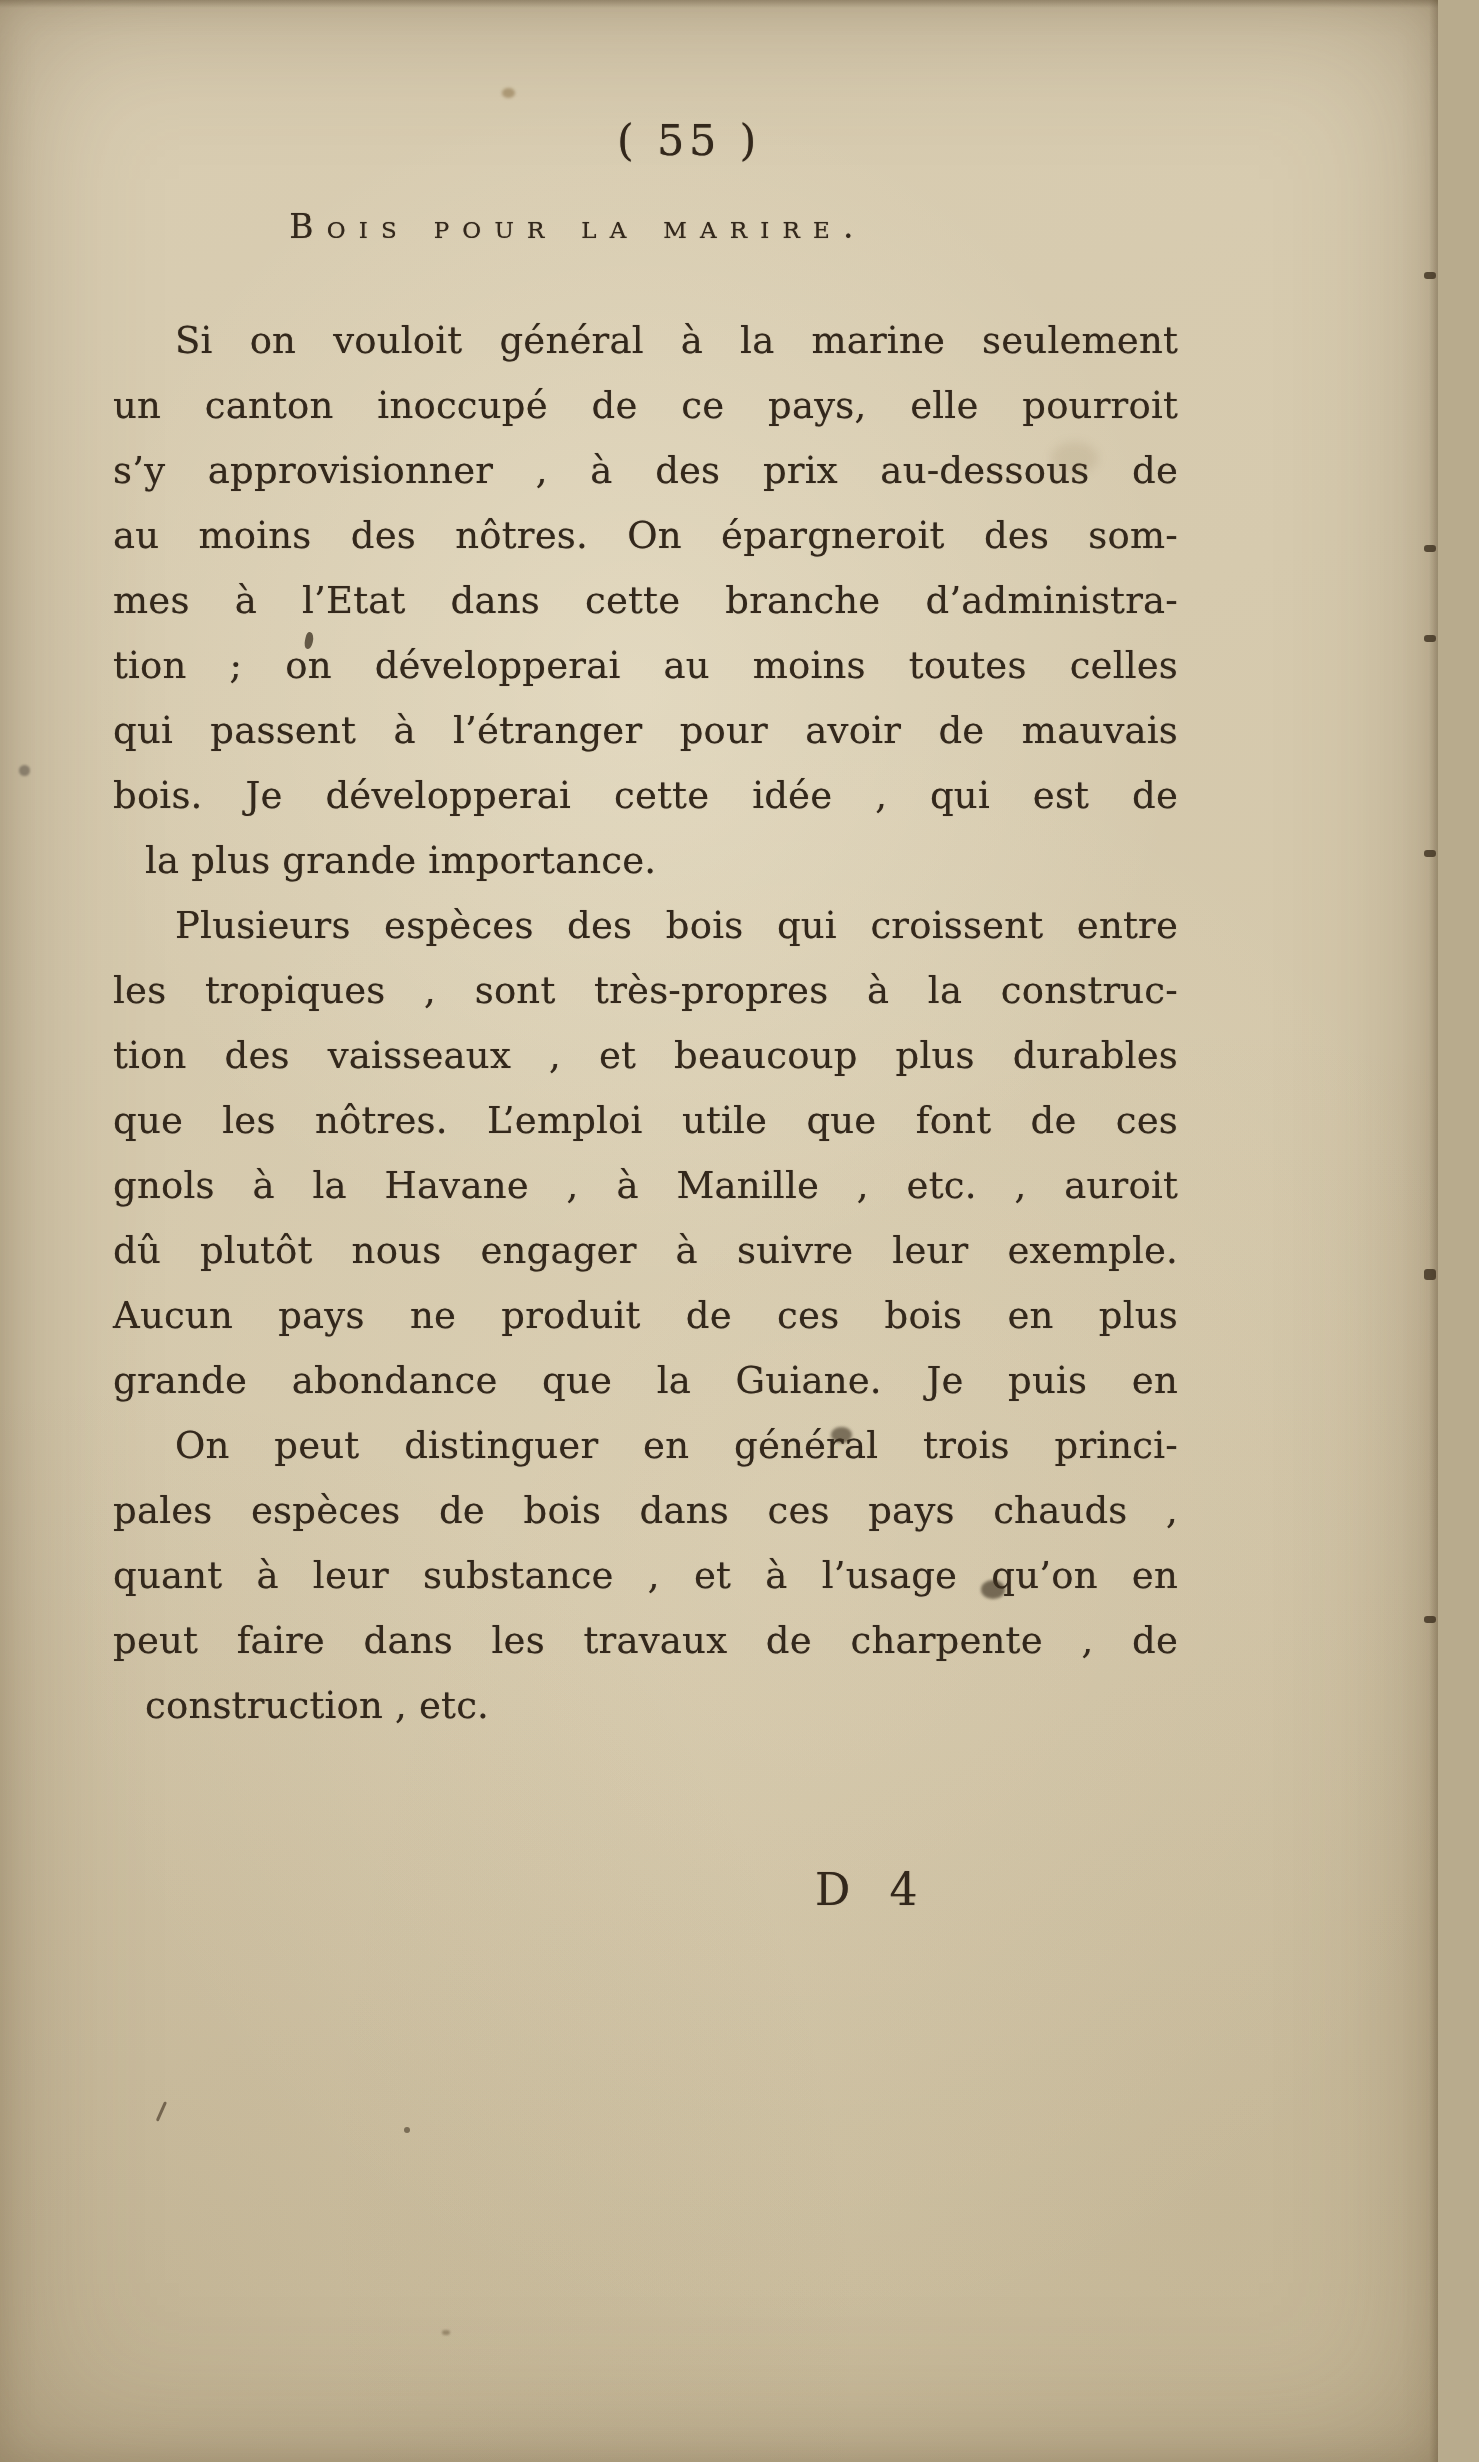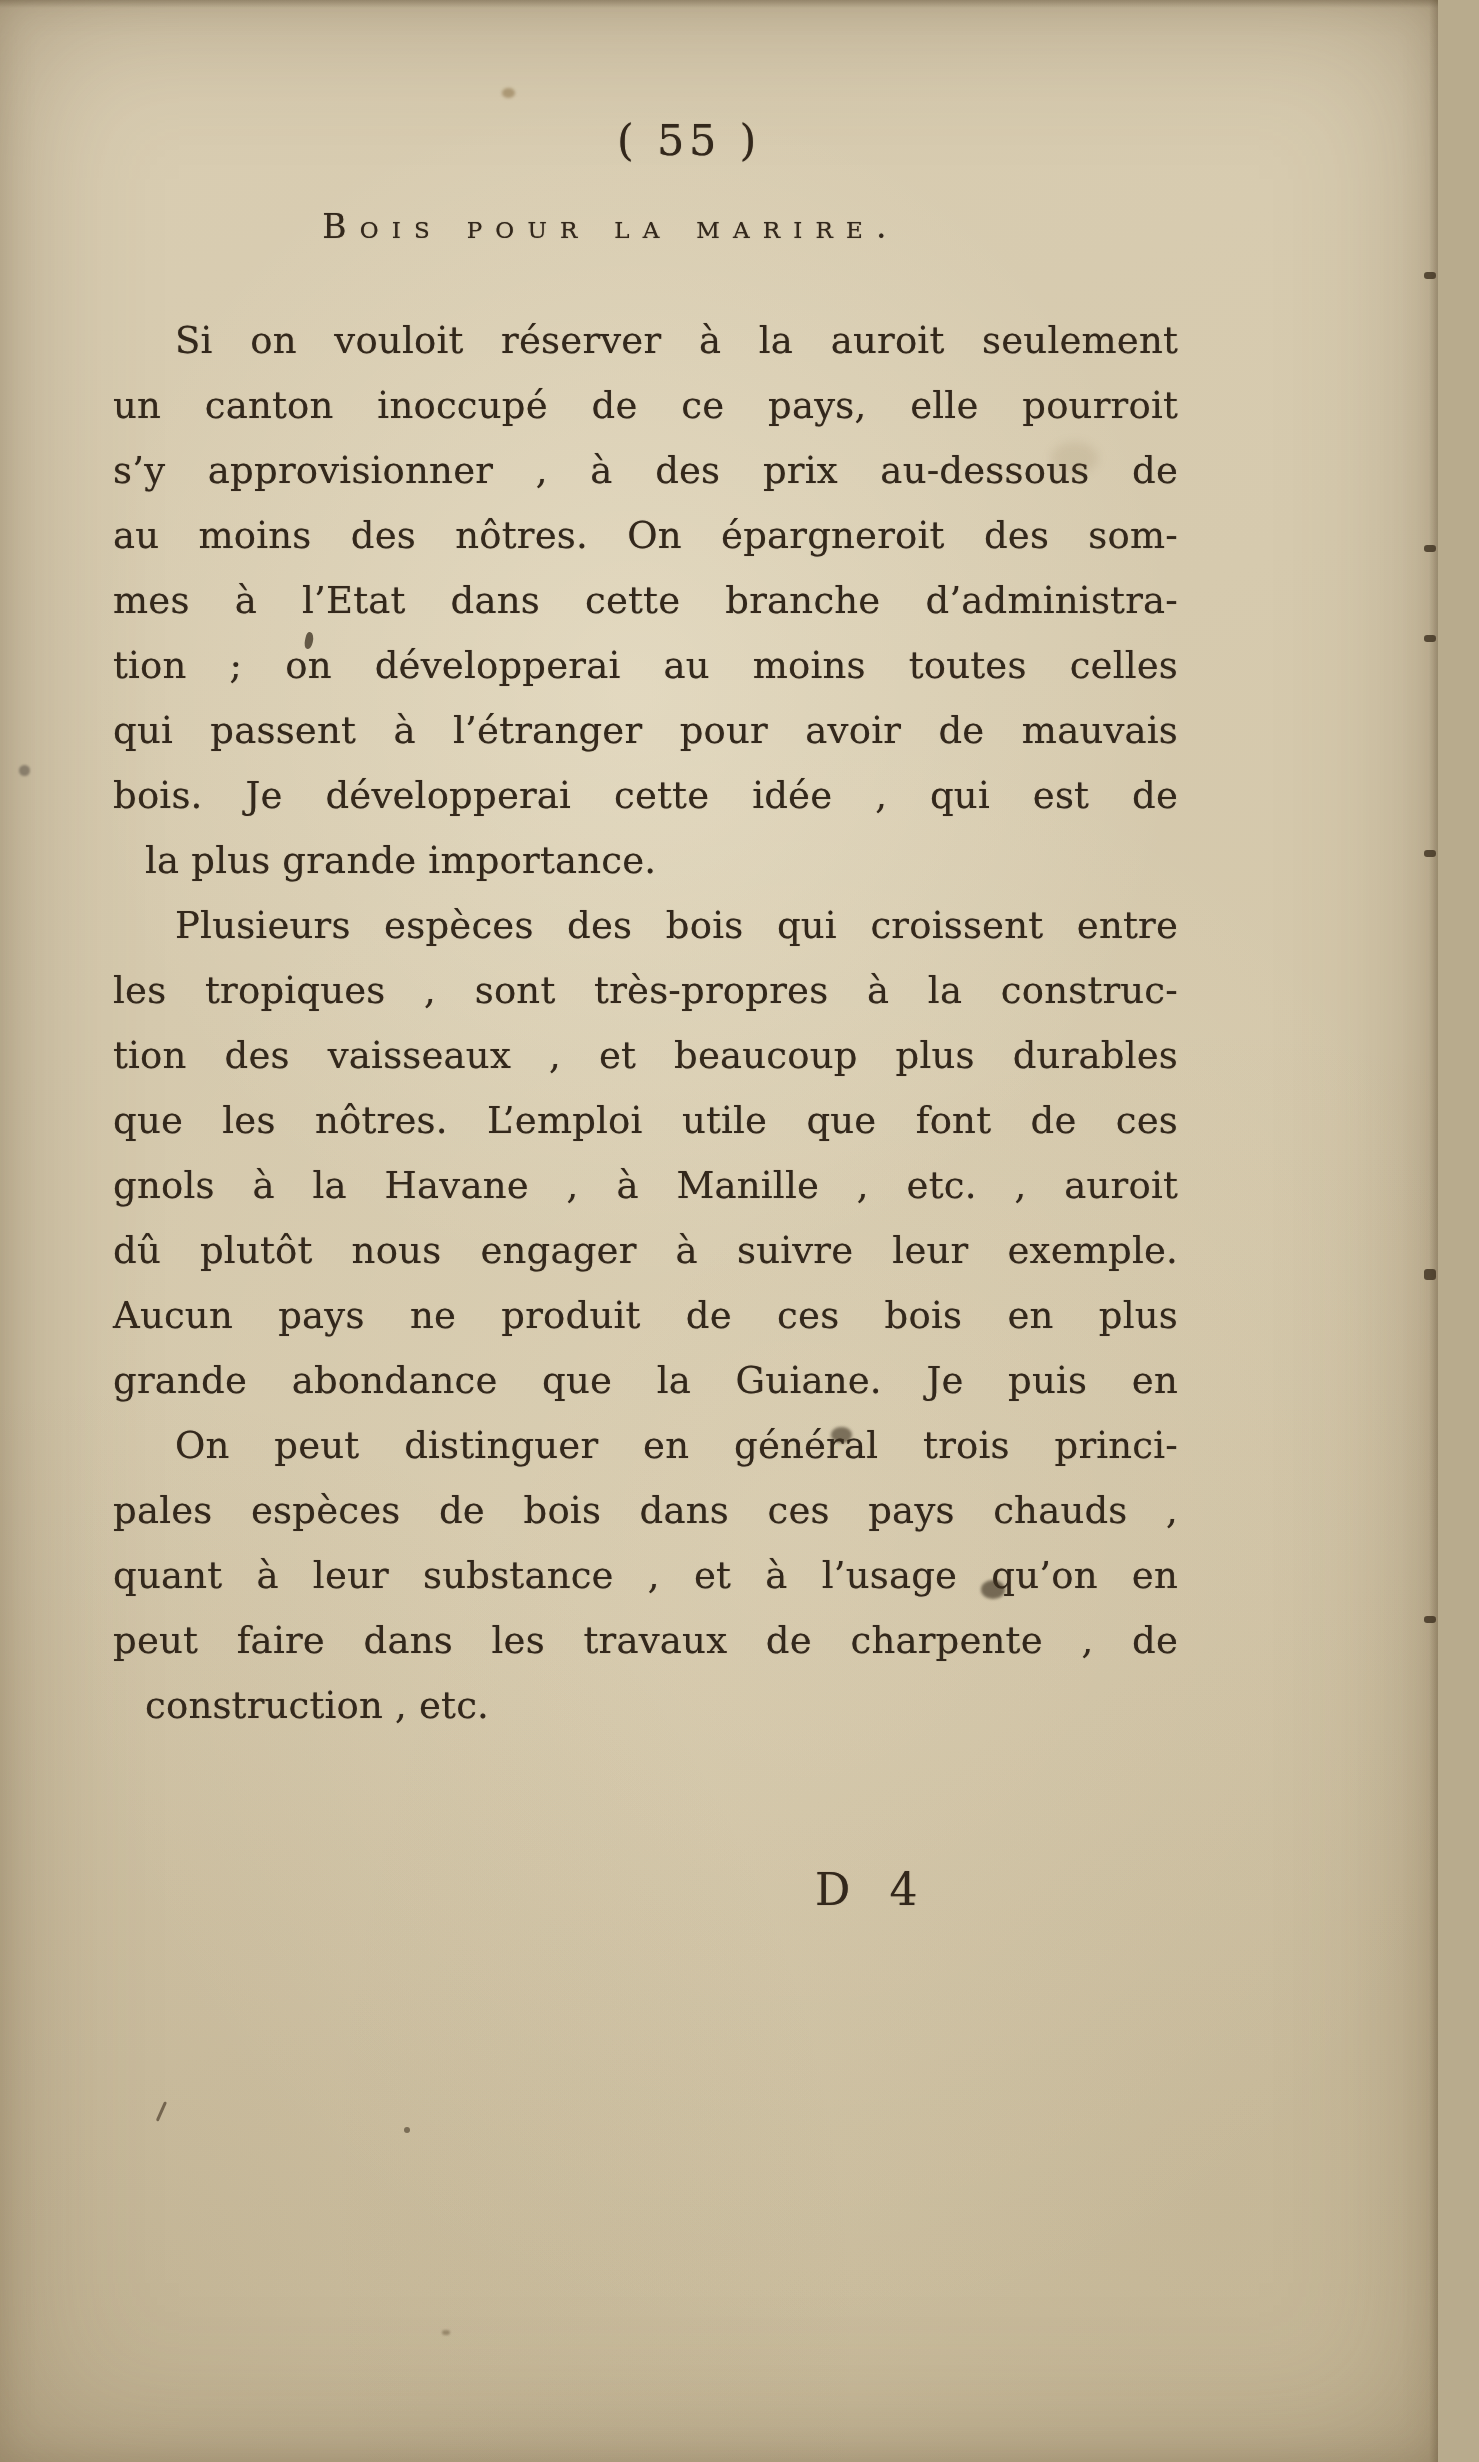--- a/index.html
+++ b/index.html
@@ -40,21 +40,21 @@
     left: 689px;
     transform: translateX(-50%);
     font-size: 43px;
     letter-spacing: 4.7px;
     white-space: nowrap;
     text-shadow: 0 0 0.8px rgba(51,40,28,0.65);
   }
   .heading {
     position: absolute;
     top: 207px;
-    left: 611px;
+    left: 578px;
     transform: translateX(-50%);
     font-size: 33px;
     font-variant: small-caps;
     letter-spacing: 0.40em;
     white-space: nowrap;
     text-shadow: 0 0 0.8px rgba(51,40,28,0.70);
   }
 
   .body-text {
     position: absolute;
@@ -111,21 +111,21 @@
 <div class="scan">
   <div class="edge-shade-top"></div>
   <div class="edge-shade-right"></div>
 
   <div class="page-number">( 55 )</div>
 
   <div class="heading">Bois pour la marire.</div>
 
   <div class="body-text">
     <div>
-      <div class="line indent">Si on vouloit réserver à la auroit seulement</div>
+      <div class="line indent">Si on vouloit général à la marine seulement</div>
       <div class="line">un canton inoccupé de ce pays, elle pourroit</div>
       <div class="line">s’y approvisionner , à des prix au-dessous de</div>
       <div class="line">au moins des nôtres. On épargneroit des som-</div>
       <div class="line">mes à l’Etat dans cette branche d’administra-</div>
       <div class="line">tion ; on développerai au moins toutes celles</div>
       <div class="line">qui passent à l’étranger pour avoir de mauvais</div>
       <div class="line">bois. Je développerai cette idée , qui est de</div>
       <div class="line last">la plus grande importance.</div>
     </div>
     <div>

